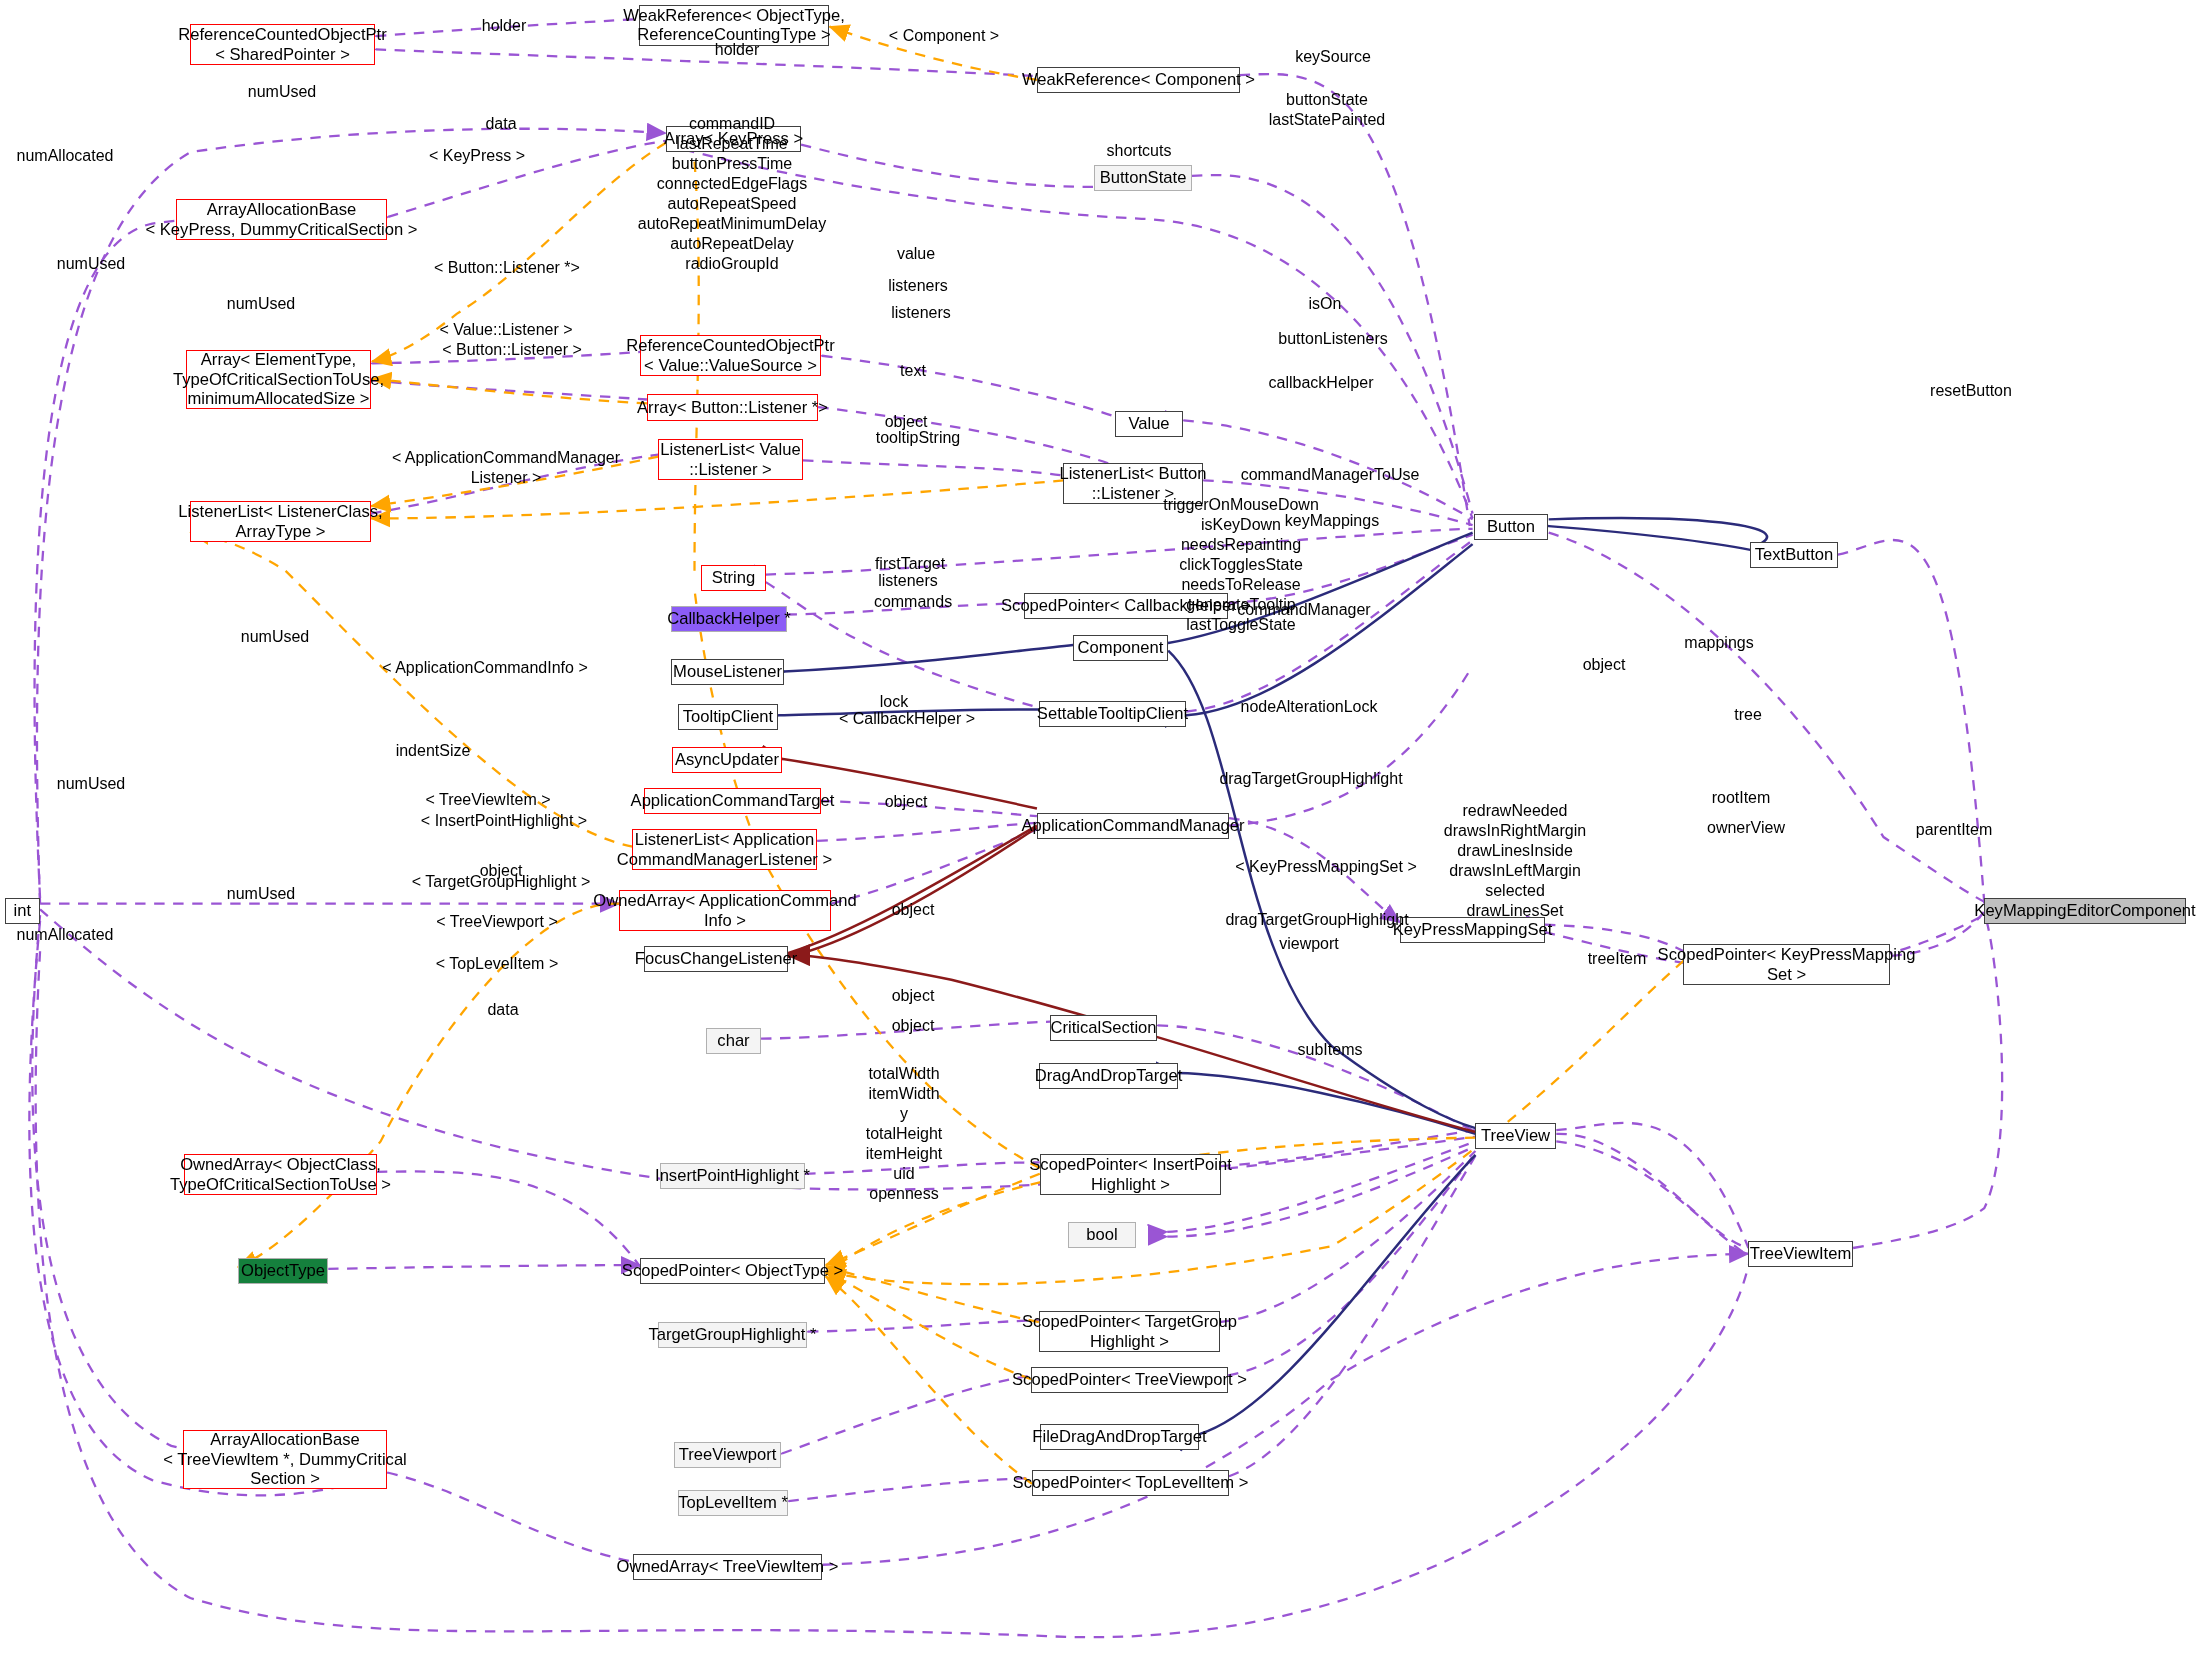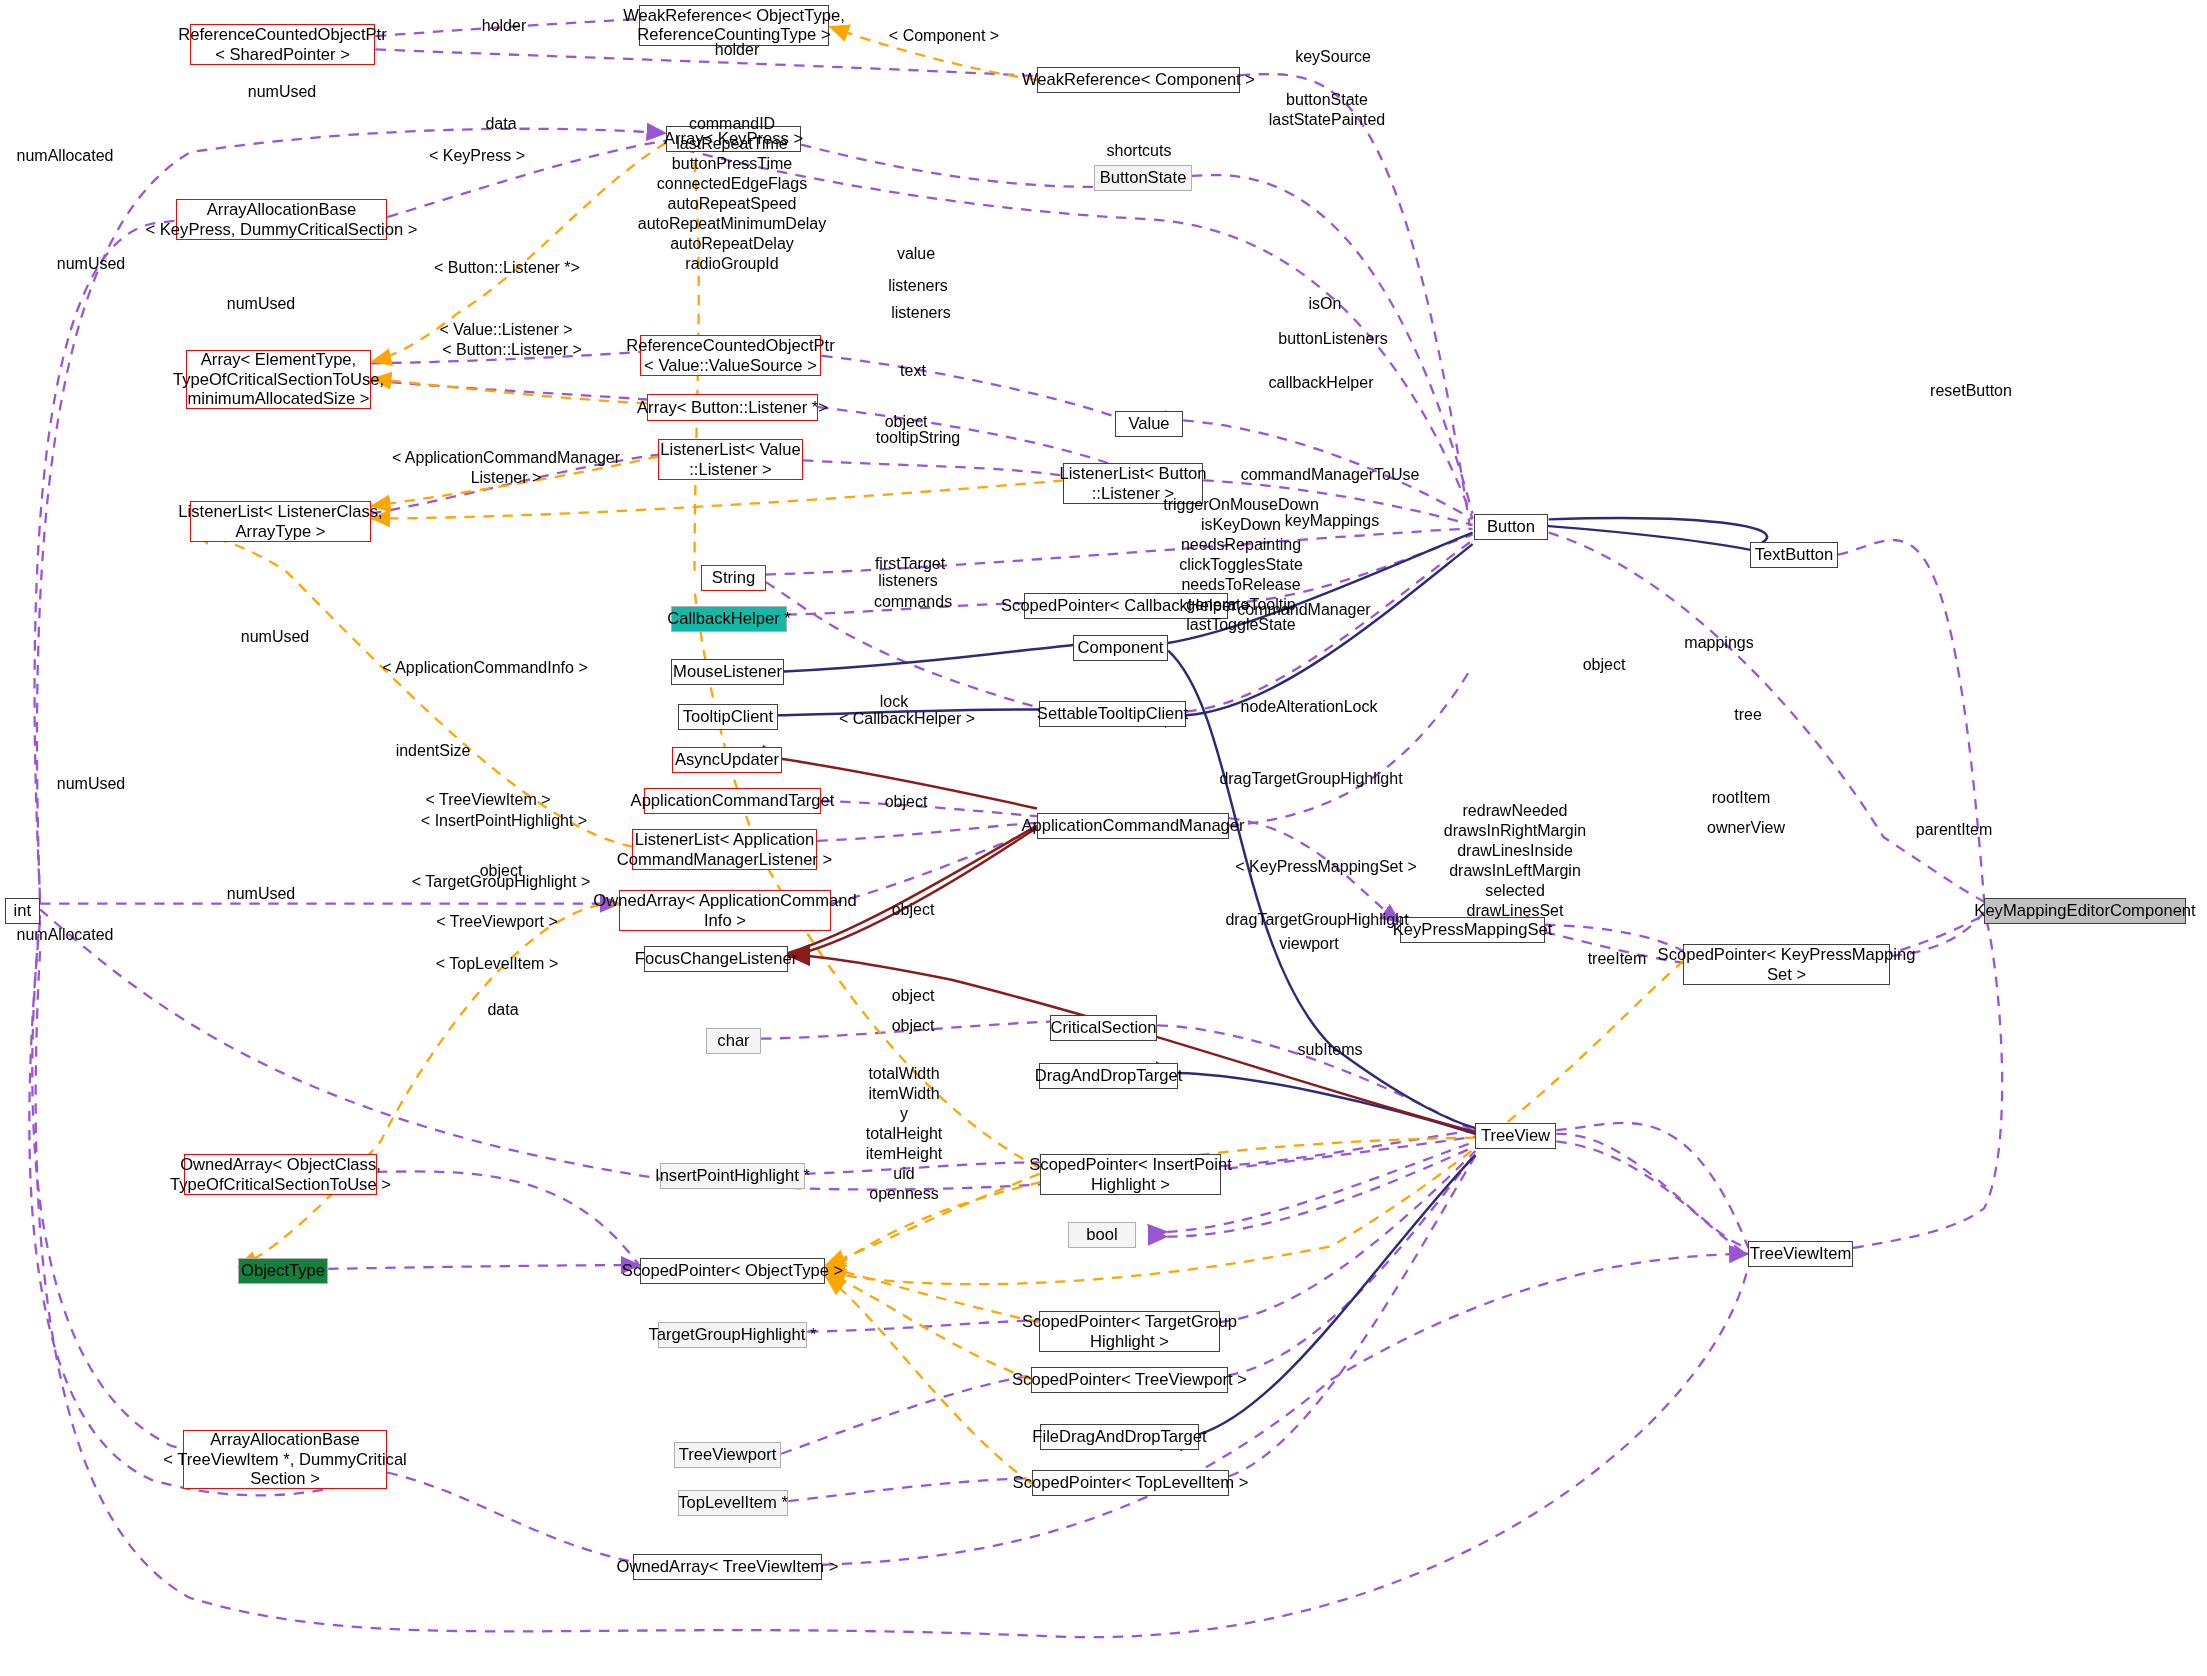--- a/index.html
+++ b/index.html
@@ -208,21 +208,21 @@
   <div class="node redborder" style="left:658px;top:439px;width:145px;height:41px">ListenerList&lt; Value
 ::Listener &gt;</div>
   <div class="node thick" style="left:1063px;top:463px;width:140px;height:41px">ListenerList&lt; Button
 ::Listener &gt;</div>
   <div class="node redborder" style="left:190px;top:501px;width:181px;height:41px">ListenerList&lt; ListenerClass,
 ArrayType &gt;</div>
   <div class="node thick" style="left:1474px;top:514px;width:74px;height:26px">Button</div>
   <div class="node thick" style="left:1750px;top:542px;width:88px;height:26px">TextButton</div>
   <div class="node redborder" style="left:701px;top:565px;width:65px;height:26px">String</div>
   <div class="node thick" style="left:1024px;top:593px;width:204px;height:26px">ScopedPointer&lt; CallbackHelper &gt;</div>
-  <div class="node grayborder" style="left:671px;top:606px;width:116px;height:26px;background:#14b8a6">CallbackHelper *</div>
+  <div class="node grayborder" style="left:671px;top:606px;width:116px;height:26px;background:#8b5cf6">CallbackHelper *</div>
   <div class="node thick" style="left:1073px;top:635px;width:95px;height:26px">Component</div>
   <div class="node thick" style="left:671px;top:659px;width:113px;height:26px">MouseListener</div>
   <div class="node thick" style="left:678px;top:704px;width:100px;height:26px">TooltipClient</div>
   <div class="node thick" style="left:1039px;top:701px;width:147px;height:26px">SettableTooltipClient</div>
   <div class="node redborder" style="left:672px;top:747px;width:110px;height:26px">AsyncUpdater</div>
   <div class="node redborder" style="left:644px;top:788px;width:177px;height:26px">ApplicationCommandTarget</div>
   <div class="node thick" style="left:1037px;top:813px;width:192px;height:26px">ApplicationCommandManager</div>
   <div class="node redborder" style="left:632px;top:829px;width:185px;height:41px">ListenerList&lt; Application
 CommandManagerListener &gt;</div>
   <div class="node thick" style="left:4.8px;top:898px;width:35px;height:26px">int</div>

